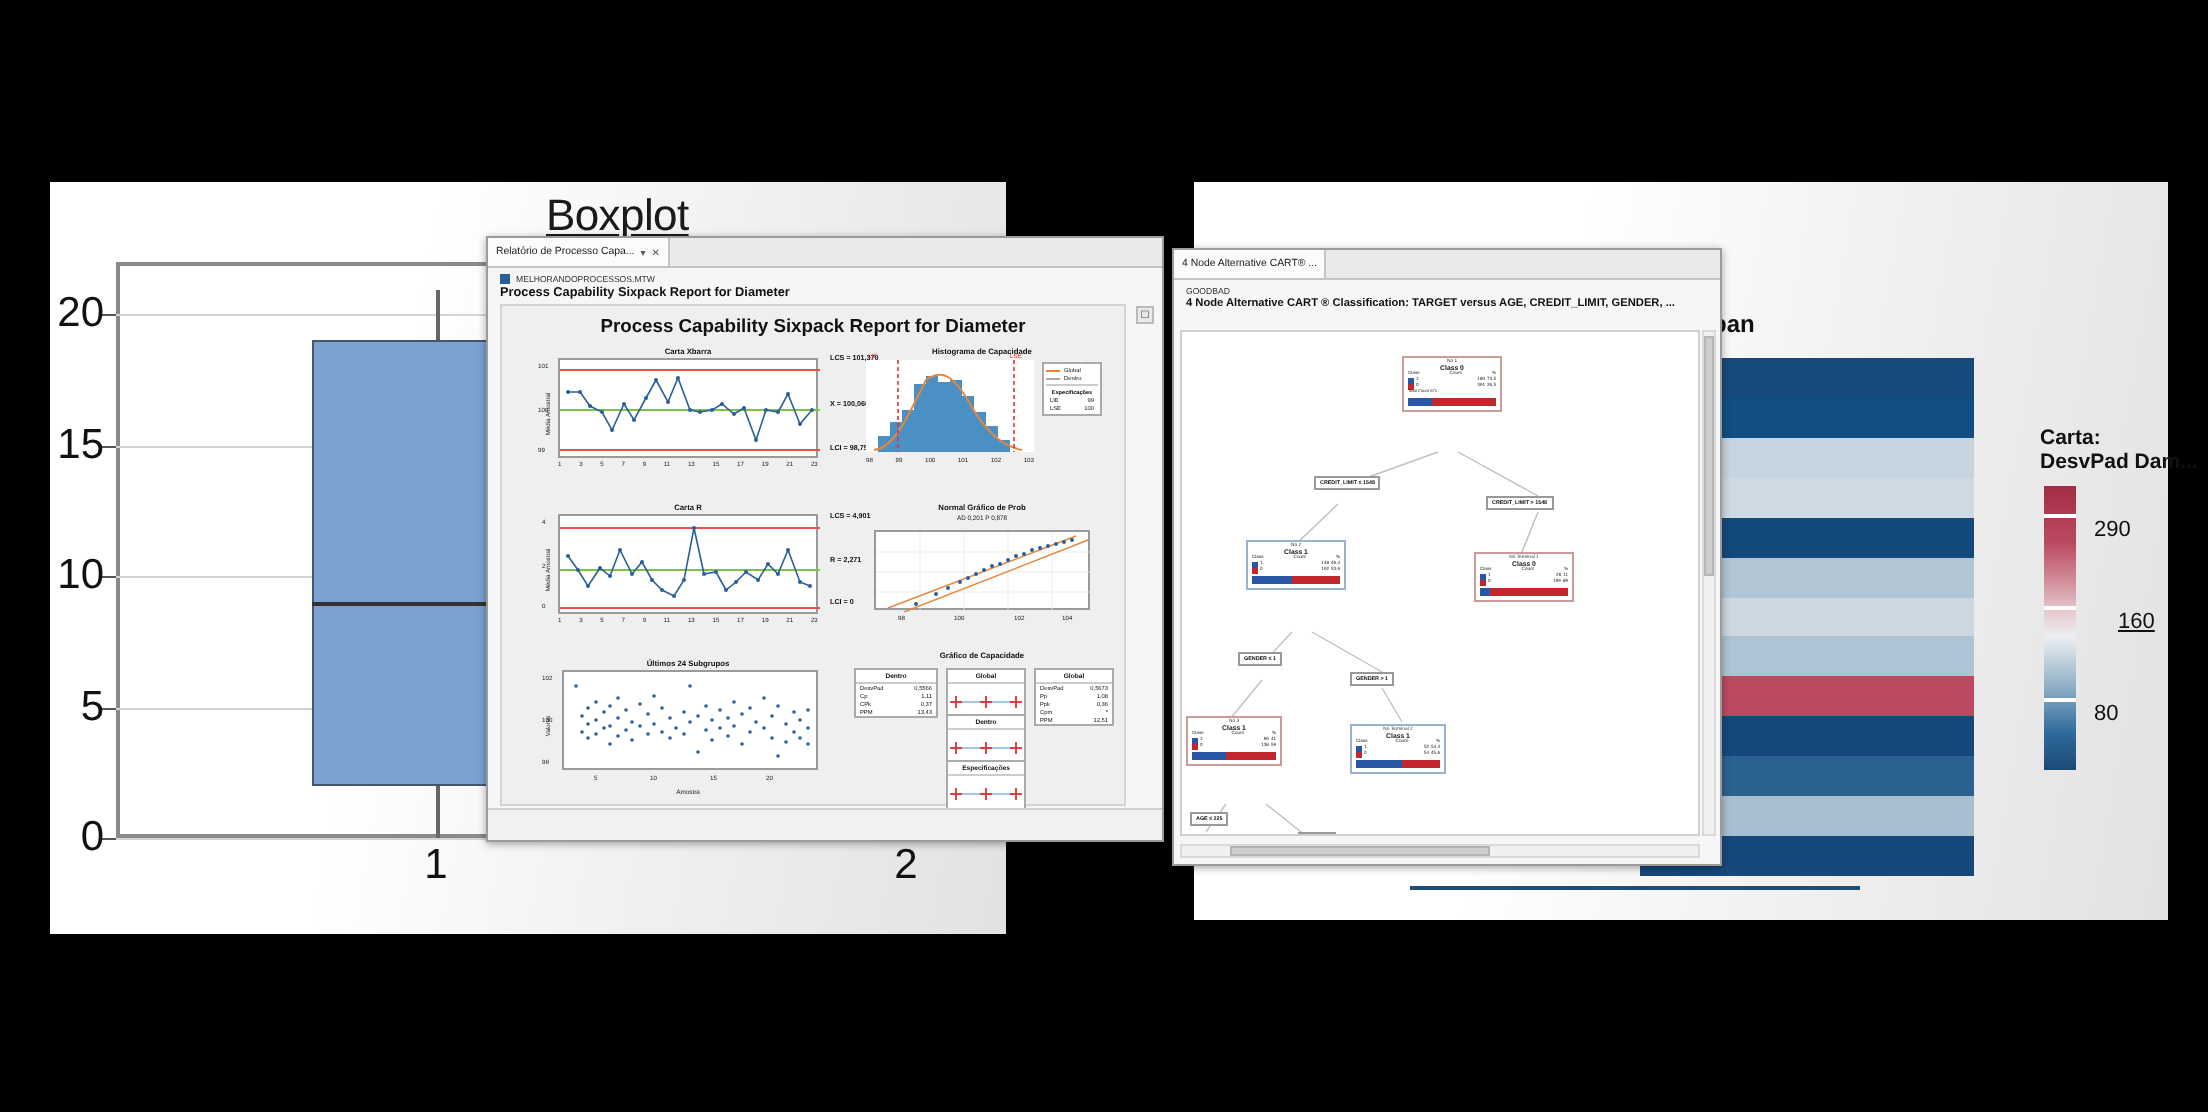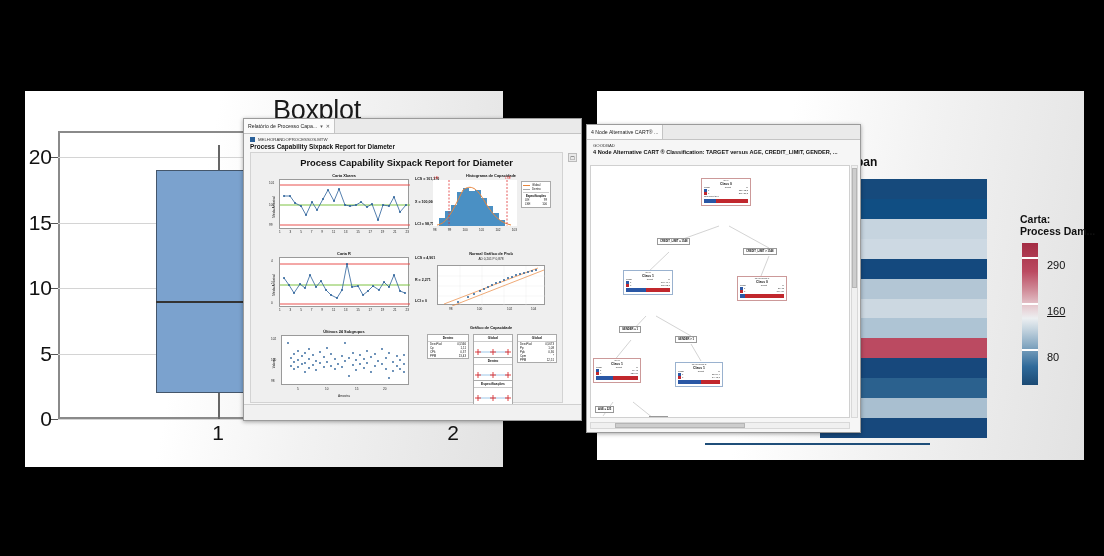--- a/index.html
+++ b/index.html
@@ -7,21 +7,21 @@
   body { font-family: "Liberation Sans", sans-serif; position: relative; }
 
   .slide { position: absolute; background: #fff; }
   .slide-grad { position:absolute; inset:0;
     background: linear-gradient(100deg,#ffffff 0%,#ffffff 36%,#f2f2f2 62%,#e2e2e2 100%); }
   .slide-title { position:absolute; font-weight:400; color:#1a1a1a;
     font-family:"Liberation Sans", sans-serif; white-space:nowrap; }
 
   
   #slide1 { left:25px; top:91px; width:478px; height:376px; }
-  #s1-title { left:248px; top:4px; font-size:27px; letter-spacing:-0.3px;text-decoration:underline; }
+  #s1-title { left:248px; top:4px; font-size:22px; letter-spacing:-0.3px;text-decoration:underline; }
   .bp-axis-area { position:absolute; left:33px; top:40px; width:430px; height:288px; }
   .bp-frame { position:absolute; left:0; top:0; right:0; bottom:0;
     border:2px solid #8a8a8a; border-right:none; background:transparent; }
   .bp-grid { position:absolute; left:0; right:0; height:1px; background:#d4d4d4; }
   .bp-ylab { position:absolute; right:calc(100% + 6px); transform:translateY(-50%);
     font-size:21px; color:#111; }
   .bp-tick { position:absolute; right:100%; width:7px; height:1px; background:#555; }
   .bp-xlab { position:absolute; top:330px; transform:translateX(-50%);
     font-size:21px; color:#111; }
   .box-body { position:absolute; background:#7BA2CE; border:1px solid #44566b; }
@@ -169,30 +169,30 @@
       <div class="hm-cell" style="background: rgb(23, 72, 124); height: 7.69231%;"></div>
       <div class="hm-cell" style="background: rgb(43, 97, 142); height: 7.69231%;"></div>
       <div class="hm-cell" style="background: rgb(169, 191, 208); height: 7.69231%;"></div>
       <div class="hm-cell" style="background: rgb(23, 72, 124); height: 7.69231%;"></div>
     </div>
 
   <div class="hm-underline" style="left:108px; top:352px; width:225px;"></div>
 
   <div class="legend-box" style="left:423px; top:122px;">
     <div class="legend-title">Carta:</div>
-    <div class="legend-title">Process Dam...</div>
+    <div class="legend-title">DesvPad Dam...</div>
   </div>
 
   <div class="legend-bar" style="left:425px; top:152px; height:142px;"></div>
   <div class="legend-gap" style="left:425px; top:166px;"></div>
   <div class="legend-gap" style="left:425px; top:212px;"></div>
   <div class="legend-gap" style="left:425px; top:258px;"></div>
 
   <div class="legend-tick-lbl" style="left:450px; top:168px;">290</div>
-  <div class="legend-tick-lbl" style="left:450px; top:214px;text-decoration:underline;">160</div>
+  <div class="legend-tick-lbl" style="left:462px; top:214px;text-decoration:underline;">160</div>
   <div class="legend-tick-lbl" style="left:450px; top:260px;">80</div>
 </div>
 
 <div id="mtb1">
   <div class="mtb-tabstrip">
     <div class="mtb-tab">
       <span>Relatório de Processo Capa...</span>
       <span class="mtb-tab-x">▾</span>
       <span class="mtb-tab-x">✕</span>
     </div>

